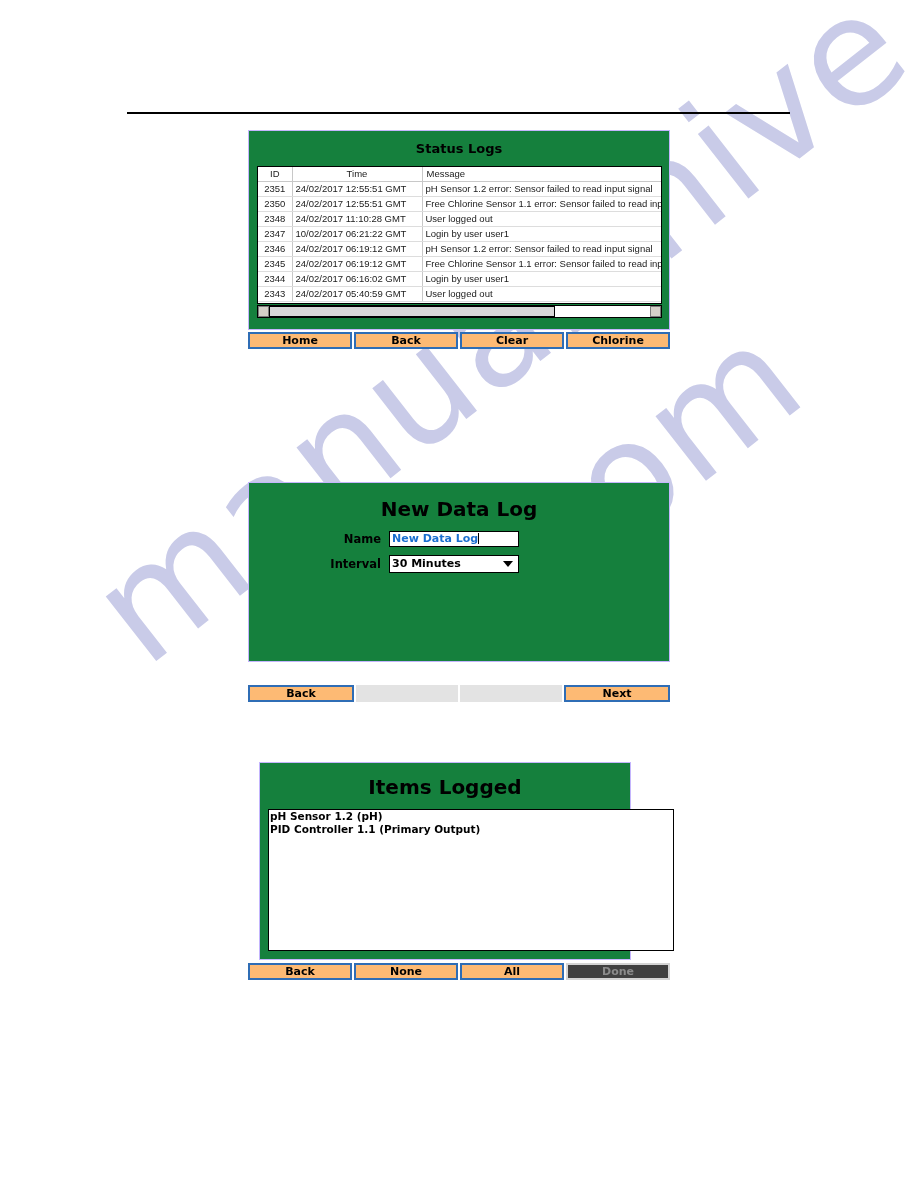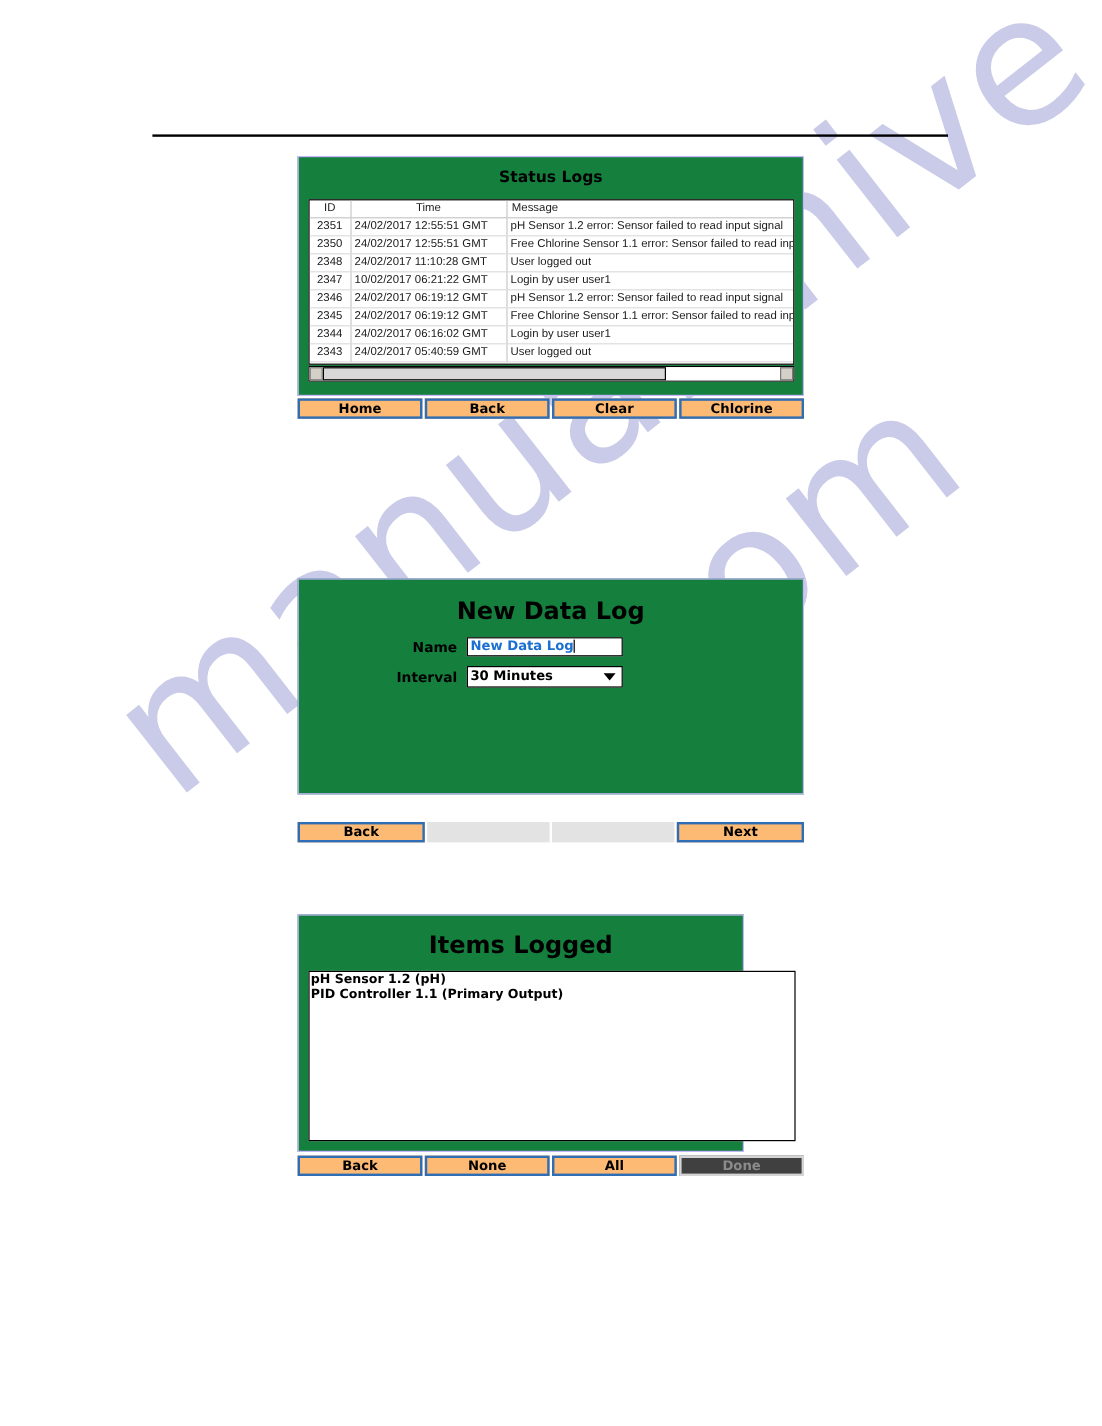--- a/index.html
+++ b/index.html
@@ -284,21 +284,21 @@
   }
 
   #bar-newlog {
     left: 248px;
     top: 685px;
     width: 422px;
   }
 
   
   #panel-items {
-    left: 248px;
+    left: 259px;
     top: 762px;
     width: 372px;
     height: 198px;
   }
   #panel-items .panel-title {
     font-size: 20px;
     margin-top: 12px;
     margin-bottom: 8px;
   }
   .listbox {

